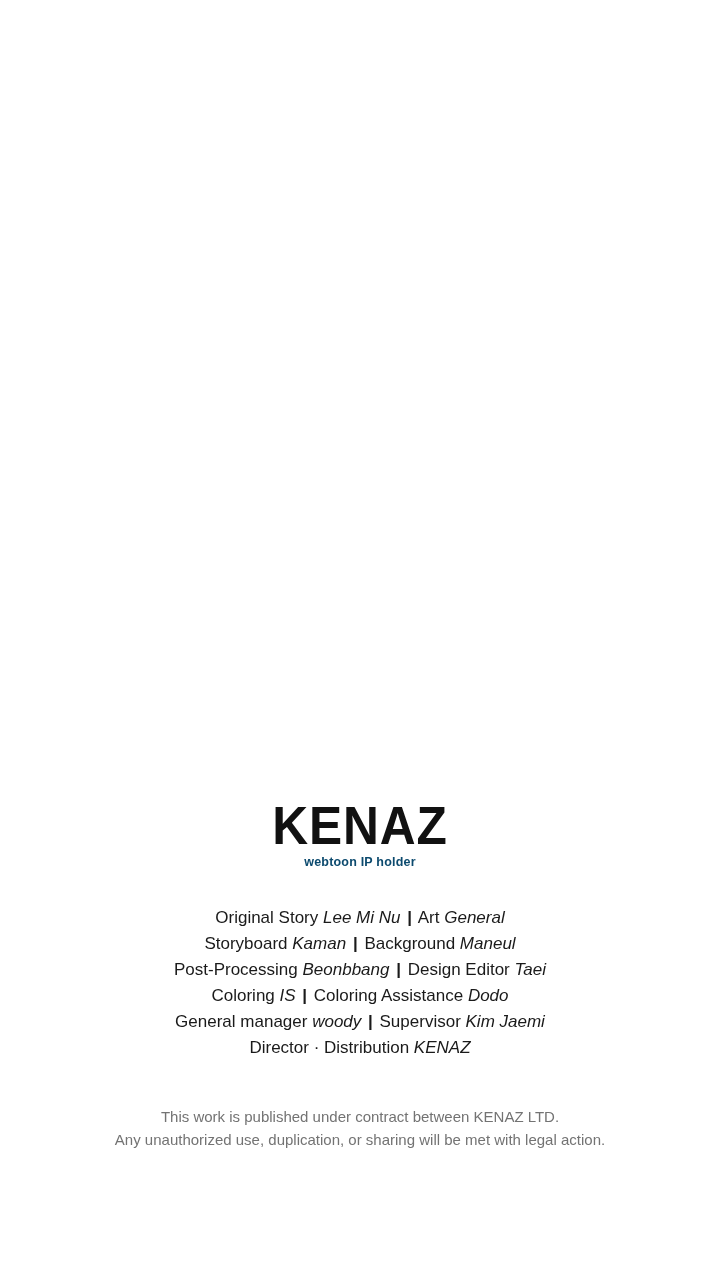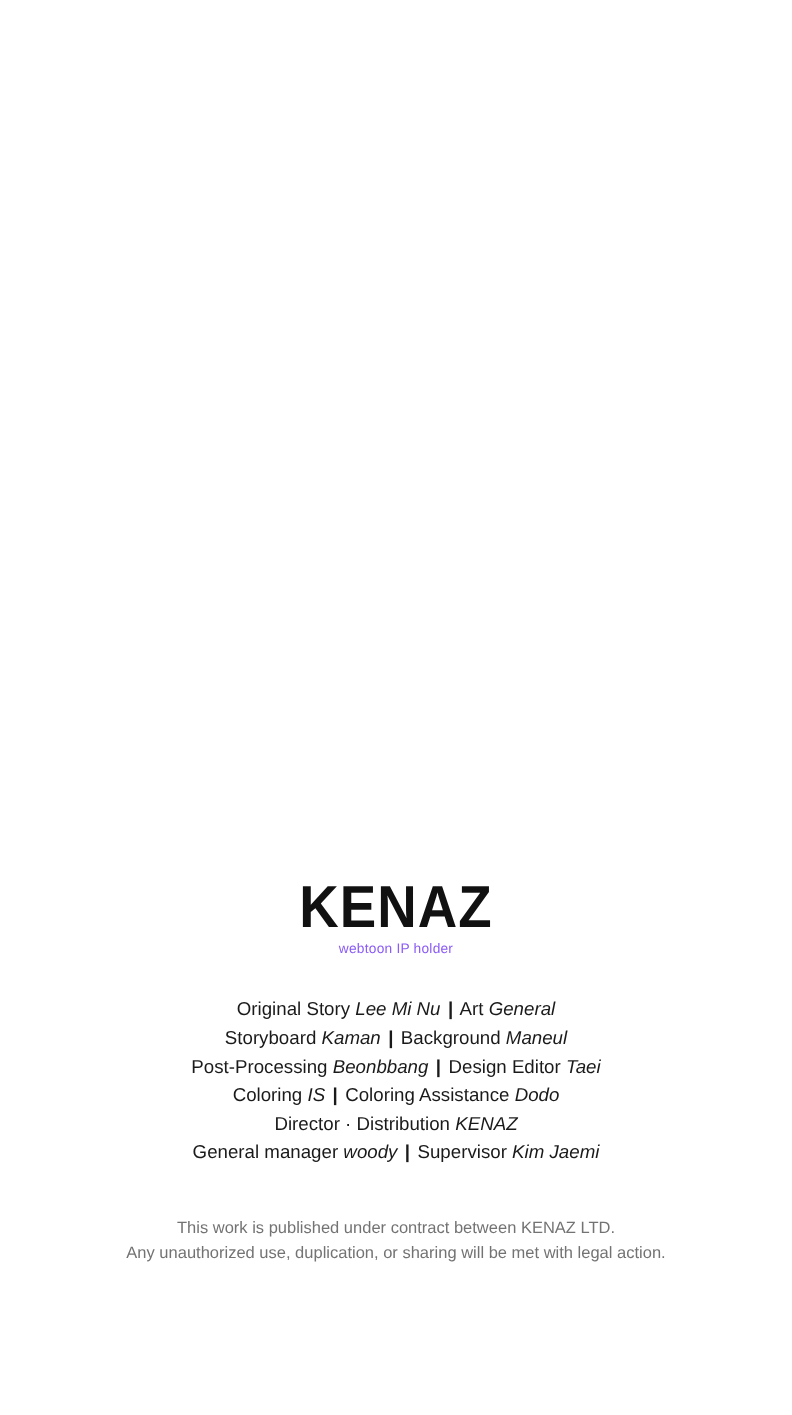--- a/index.html
+++ b/index.html
@@ -35,23 +35,23 @@
     font-size: 54px;
     letter-spacing: 1px;
     line-height: 58px;
     color: #111111;
     transform: scaleX(0.92);
     transform-origin: center;
   }
   .logo-sub {
     font-family: "Liberation Sans", sans-serif;
     font-size: 12.5px;
-    font-weight: 400;
+    font-weight: 700;
     letter-spacing: 0.2px;
-    color: #8b5cf6;
+    color: #0c4a6e;
     margin-top: 1px;
   }
   .staff {
     margin-top: 36px;
     font-size: 17px;
     line-height: 26px;
     color: #1a1a1a;
   }
   .staff-line {
     white-space: nowrap;
@@ -115,30 +115,30 @@
 
       <div class="staff-line">
         <span class="role">Coloring</span>
         <span class="name">IS</span>
         <span class="sep">|</span>
         <span class="role">Coloring Assistance</span>
         <span class="name">Dodo</span>
       </div>
 
       <div class="staff-line">
-        <span class="role">Director · Distribution</span>
-        <span class="name">KENAZ</span>
-      </div>
-
-      <div class="staff-line">
         <span class="role">General manager</span>
         <span class="name">woody</span>
         <span class="sep">|</span>
         <span class="role">Supervisor</span>
         <span class="name">Kim Jaemi</span>
+      </div>
+
+      <div class="staff-line">
+        <span class="role">Director · Distribution</span>
+        <span class="name">KENAZ</span>
       </div>
 
     </div>
 
     <div class="legal">
       <div>This work is published under contract between KENAZ LTD.</div>
       <div>Any unauthorized use, duplication, or sharing will be met with legal action.</div>
     </div>
 
   </div>

